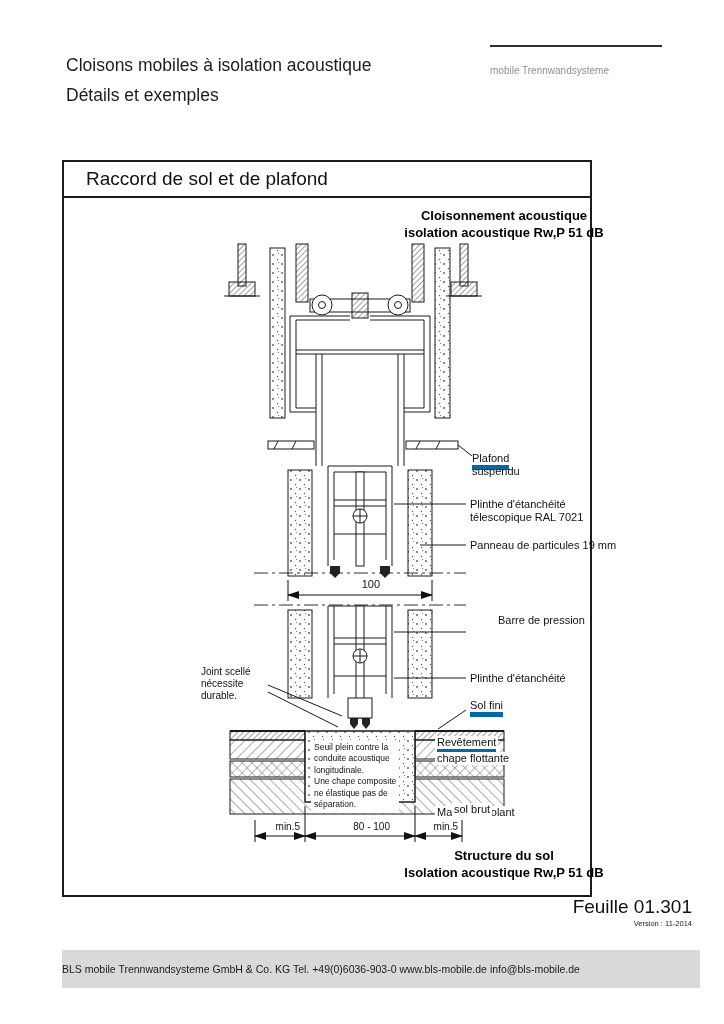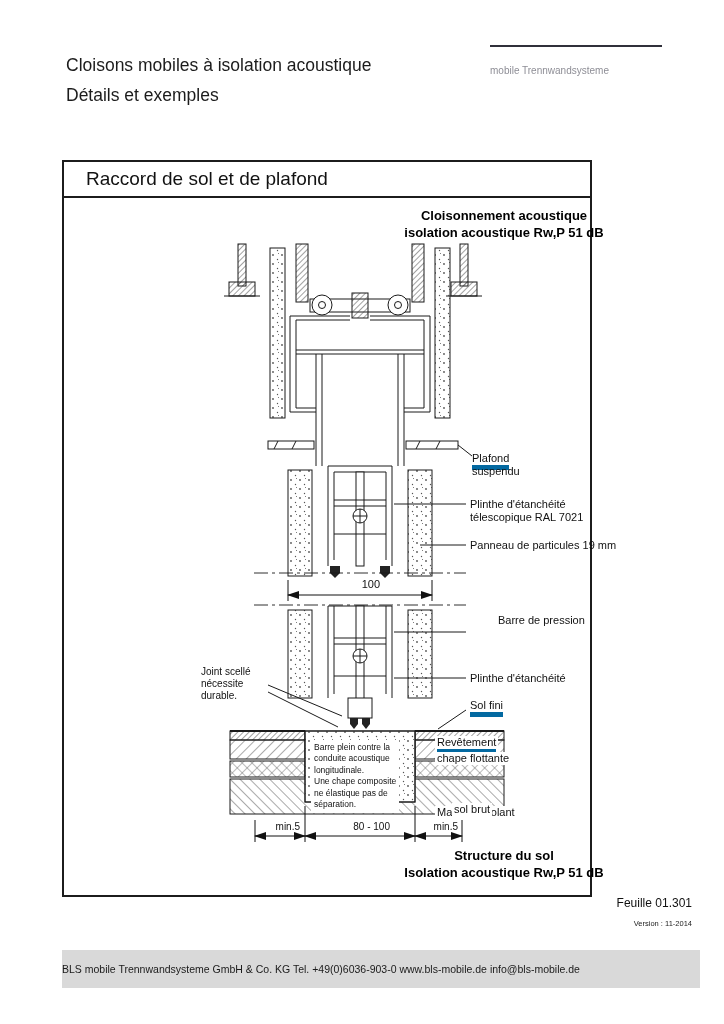--- a/index.html
+++ b/index.html
@@ -22,21 +22,21 @@
 
   .note { position:absolute; font-weight:bold; font-size:13px; line-height:1.3; text-align:center; color:#000000; }
   .lbl { position:absolute; font-size:11px; line-height:1.2; color:#111; white-space:nowrap; }
   .lbl-sm { position:absolute; font-size:11px; line-height:1.2; color:#111; white-space:nowrap; background:#fff; padding:0 2px; }
   .ul { border-bottom:5px solid #0369a1; padding-bottom:1px; }
   .dim { position:absolute; font-size:10px; text-align:right; color:#111; background:#fff; }
   .dim-big { font-size:11px; }
   .seuil { position:absolute; left:247px; top:542px; font-size:8.5px; line-height:1.35; background:#fff; padding:2px 3px; color:#111; }
 
   
-  .feuille { position:absolute; right:32px; top:896px; font-size:12px; text-align:right; color:#111; }
+  .feuille { position:absolute; right:32px; top:896px; font-size:19px; text-align:right; color:#111; }
   .version { position:absolute; right:32px; top:919px; font-size:7.5px; text-align:center; color:#222; }
   .footer { position:absolute; left:62px; top:950px; width:638px; height:38px; background:#d9d9d9; display:flex; align-items:center; justify-content:flex-start; }
   .footer div { font-size:10.5px; color:#1a1a1a; }
 </style>
 </head>
 <body>
 
 <div class="doc-title">
   <div>Cloisons mobiles à isolation acoustique</div>
   <div>Détails et exemples</div>
@@ -242,21 +242,21 @@
     <div class="lbl-sm" style="left:371px; top:608px;text-align:center;">Matériau isolant</div>
     <div class="lbl-sm" style="left:388px; top:605px;">sol brut</div>
 
     <div class="lbl" style="left:137px; top:468px; font-size:10px;">
       <div>Joint scellé</div>
       <div>nécessite</div>
       <div>durable.</div>
     </div>
 
     <div class="seuil">
-      <div>Barre plein contre la</div>
+      <div>Seuil plein contre la</div>
       <div>conduite acoustique</div>
       <div>longitudinale.</div>
       <div>Une chape composite</div>
       <div>ne élastique pas de</div>
       <div>séparation.</div>
     </div>
 
     <div class="dim dim-big" style="left:276px; top:380px; width:40px;">100</div>
     <div class="dim" style="left:196px; top:623px; width:40px;">min.5</div>
     <div class="dim" style="left:266px; top:623px; width:60px;">80 - 100</div>

